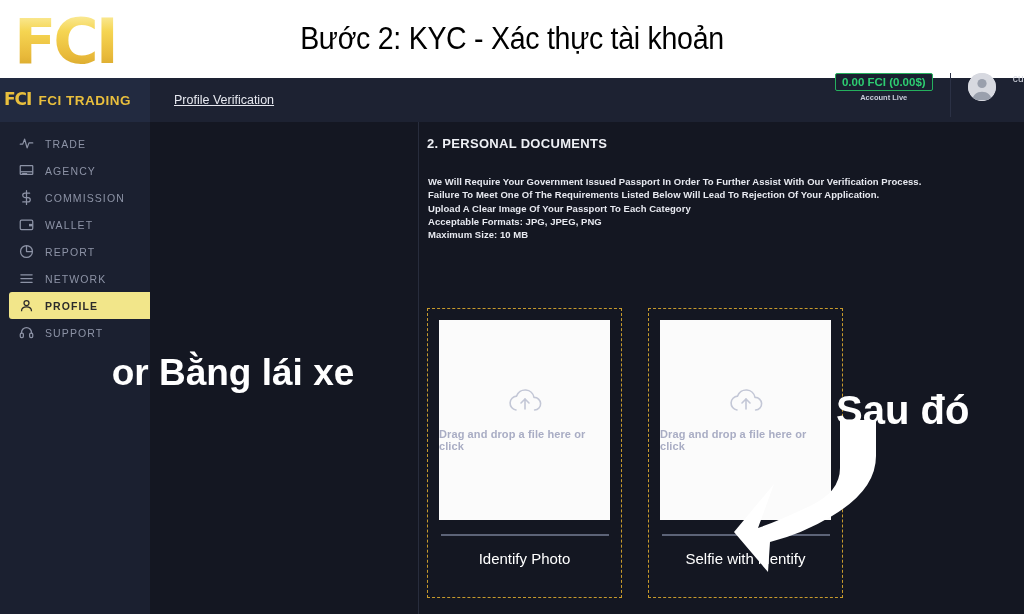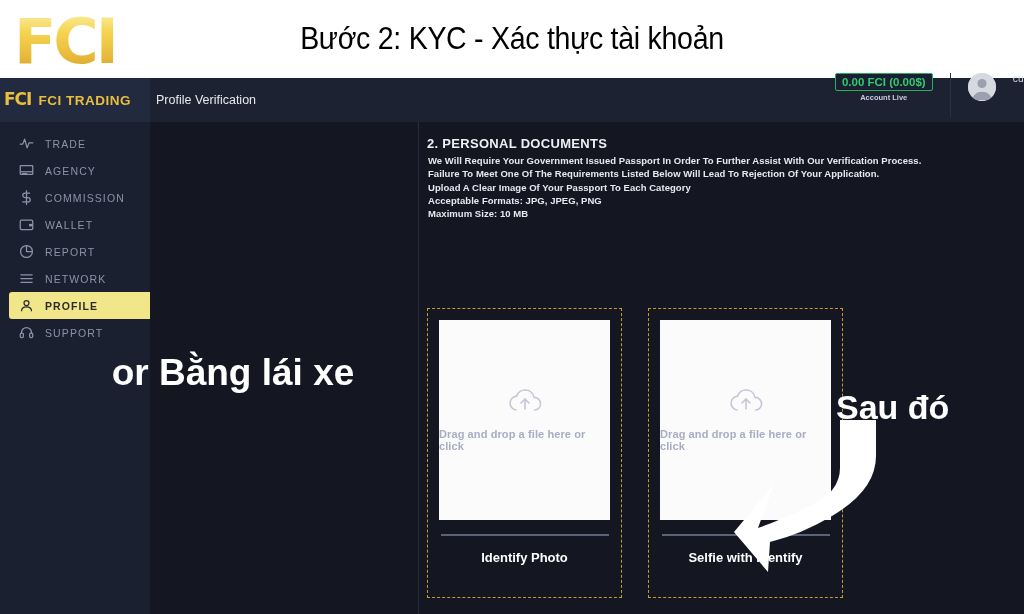--- a/index.html
+++ b/index.html
@@ -48,21 +48,21 @@
     background: #f2e68a; color: #2b2b2b; width: 155px; border-radius: 3px; font-weight: 700;
   }
   .nav-ico { width: 15px; height: 15px; flex: 0 0 15px; display: block; }
   .nav-ico svg { width: 15px; height: 15px; display: block; }
 
   
   .topbar {
     position: absolute; left: 150px; top: 0; width: 874px; height: 44px;
     background: #1d2232; display: flex; align-items: center;
   }
-  .topbar-title { margin-left: 6px; font-size: 12.5px; color: #e6e8ef; }
+  .topbar-title { margin-left: 24px; font-size: 12.5px; color: #e6e8ef; text-decoration: underline; }
   .topbar-right {
     margin-left: auto; display: flex; align-items: flex-start; gap: 17px; padding-right: 0px; height: 54px;
   }
   .balance-wrap { display: flex; flex-direction: column; align-items: center; gap: 2px; }
   .balance-badge {
     border: 1px solid #25b05e; color: #2ecc71; font-weight: bold; font-size: 11.5px;
     padding: 2px 6px; border-radius: 2px; background: #1a2030;
   }
   .balance-sub { font-size: 7.5px; color: #c9cddb; font-weight: bold; }
   .user-sep { width: 1px; height: 44px; background: #2b3145; }
@@ -76,47 +76,47 @@
   
   .content { position: absolute; left: 150px; top: 44px; width: 874px; height: 492px; background: #141722; }
   .left-pane { position: absolute; left: 0; top: 0; width: 268px; height: 492px; background: #141722; }
   .v-divider { position: absolute; left: 268px; top: 0; width: 1px; height: 492px; background: #282d3d; }
   .doc-pane { position: absolute; left: 269px; top: 0; width: 605px; height: 569px; background: #141722; }
 
   .section-title {
     position: absolute; left: 8px; top: 14px; font-size: 13px; color: #eef0f5; font-weight: 600;
     letter-spacing: 0.3px;
   }
-  .desc { position: absolute; left: 9px; top: 32px; width: 580px; }
+  .desc { position: absolute; left: 9px; top: 53px; width: 580px; }
   .desc-line {
     font-size: 9.5px; color: #e7e9f0; font-weight: bold; line-height: 13.3px; letter-spacing: 0.05px;
   }
 
   
   .zones { position: absolute; left: 8px; top: 186px; display: flex; gap: 26px; }
   .zone {
     width: 195px; height: 290px; border: 1.5px dashed #c79a2c;
     padding: 11px 11px 0 11px; display: flex; flex-direction: column; align-items: center;
   }
   .drop {
     width: 171px; height: 200px; background: #fbfbfb;
     display: flex; flex-direction: column; align-items: center; justify-content: center; gap: 12px;
   }
   .cloud svg { width: 38px; height: 28px; display: block; }
   .drop-text { font-size: 11px; color: #a9adc4; font-weight: bold; letter-spacing: 0.1px; }
   .zone-sep { width: 168px; height: 2px; background: #5c6377; margin-top: 14px; }
-  .zone-label { margin-top: 14px; font-size: 13px; color: #ffffff; font-weight: bold; }
+  .zone-label { margin-top: 14px; font-size: 15px; color: #ffffff; font-weight: normal; }
 
   
   .anno {
     position: absolute; color: #fff; font-weight: bold;
     font-family: "Liberation Sans", sans-serif; line-height: 1.12;
   }
   .anno-left { left: 57px; top: 352px; width: 352px; font-size: 37px; text-align: center; }
-  .anno-right { left: 836px; top: 388px; font-size: 34px; }
+  .anno-right { left: 836px; top: 388px; font-size: 40px; }
   .arrow { position: absolute; left: 690px; top: 420px; width: 190px; height: 160px; }
   .arrow svg { width: 190px; height: 160px; display: block; }
 </style>
 </head>
 <body>
 
 <div class="screen">
 
   <div class="banner">
     <div class="banner-logo">FCI</div>

